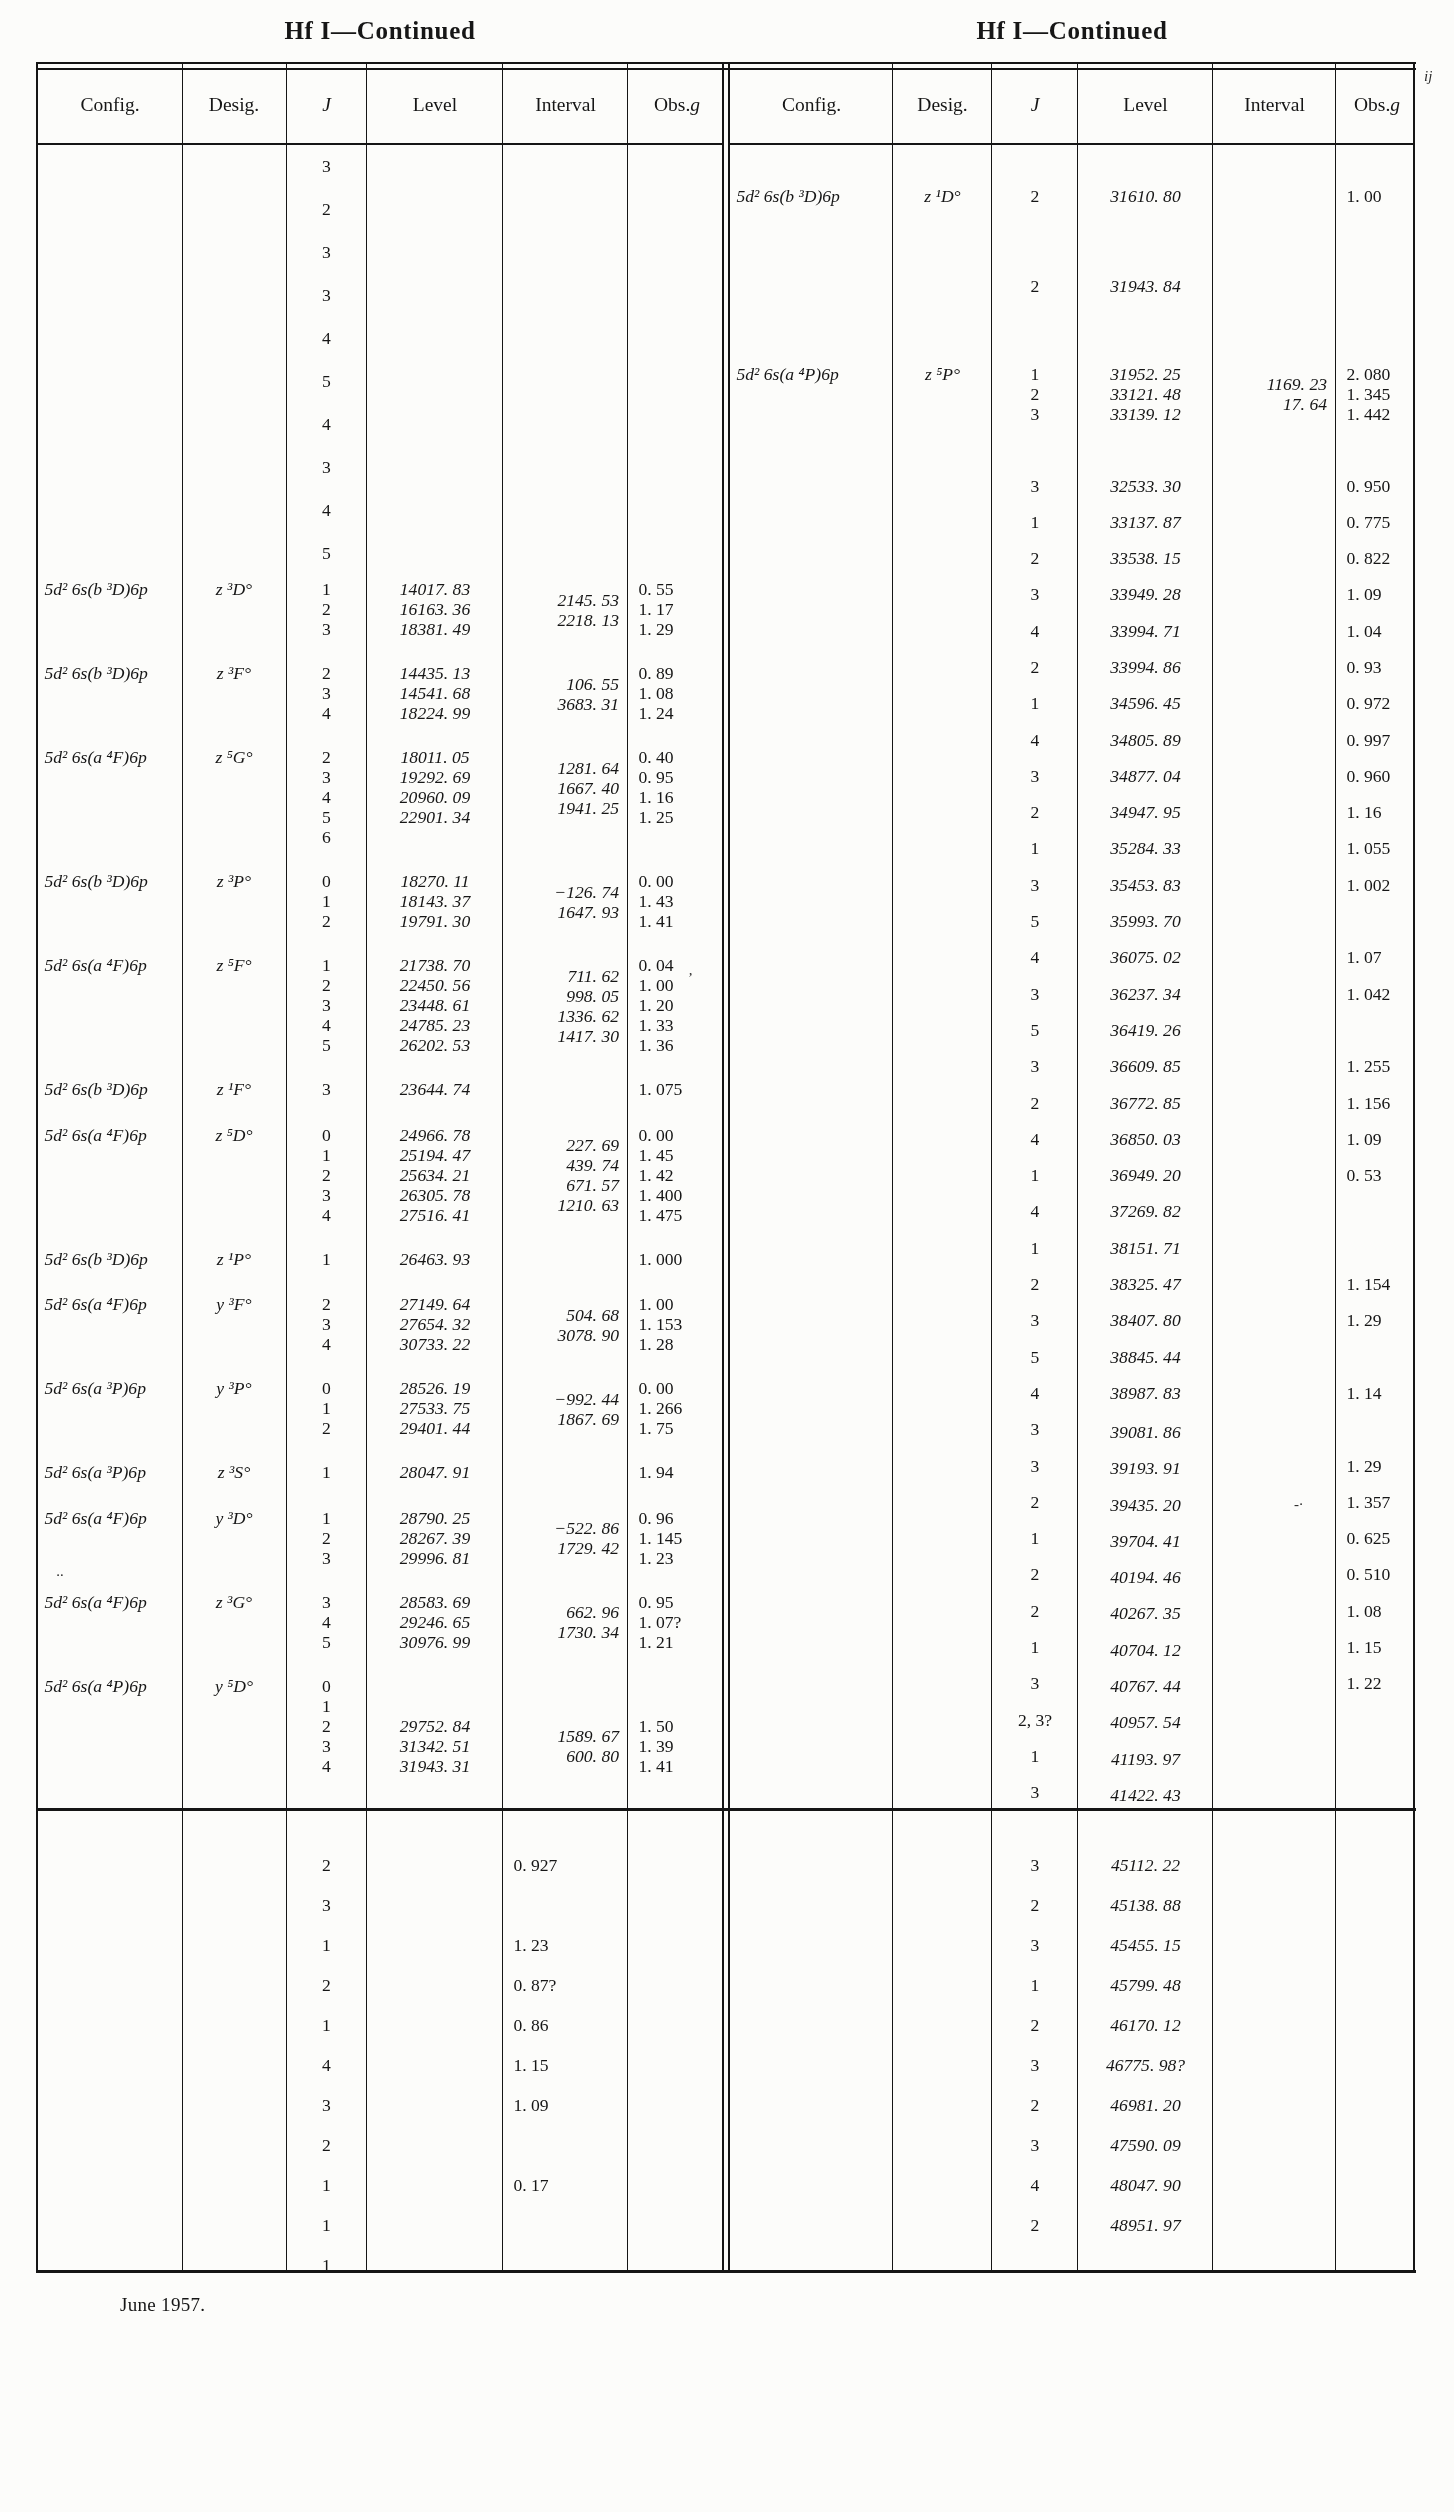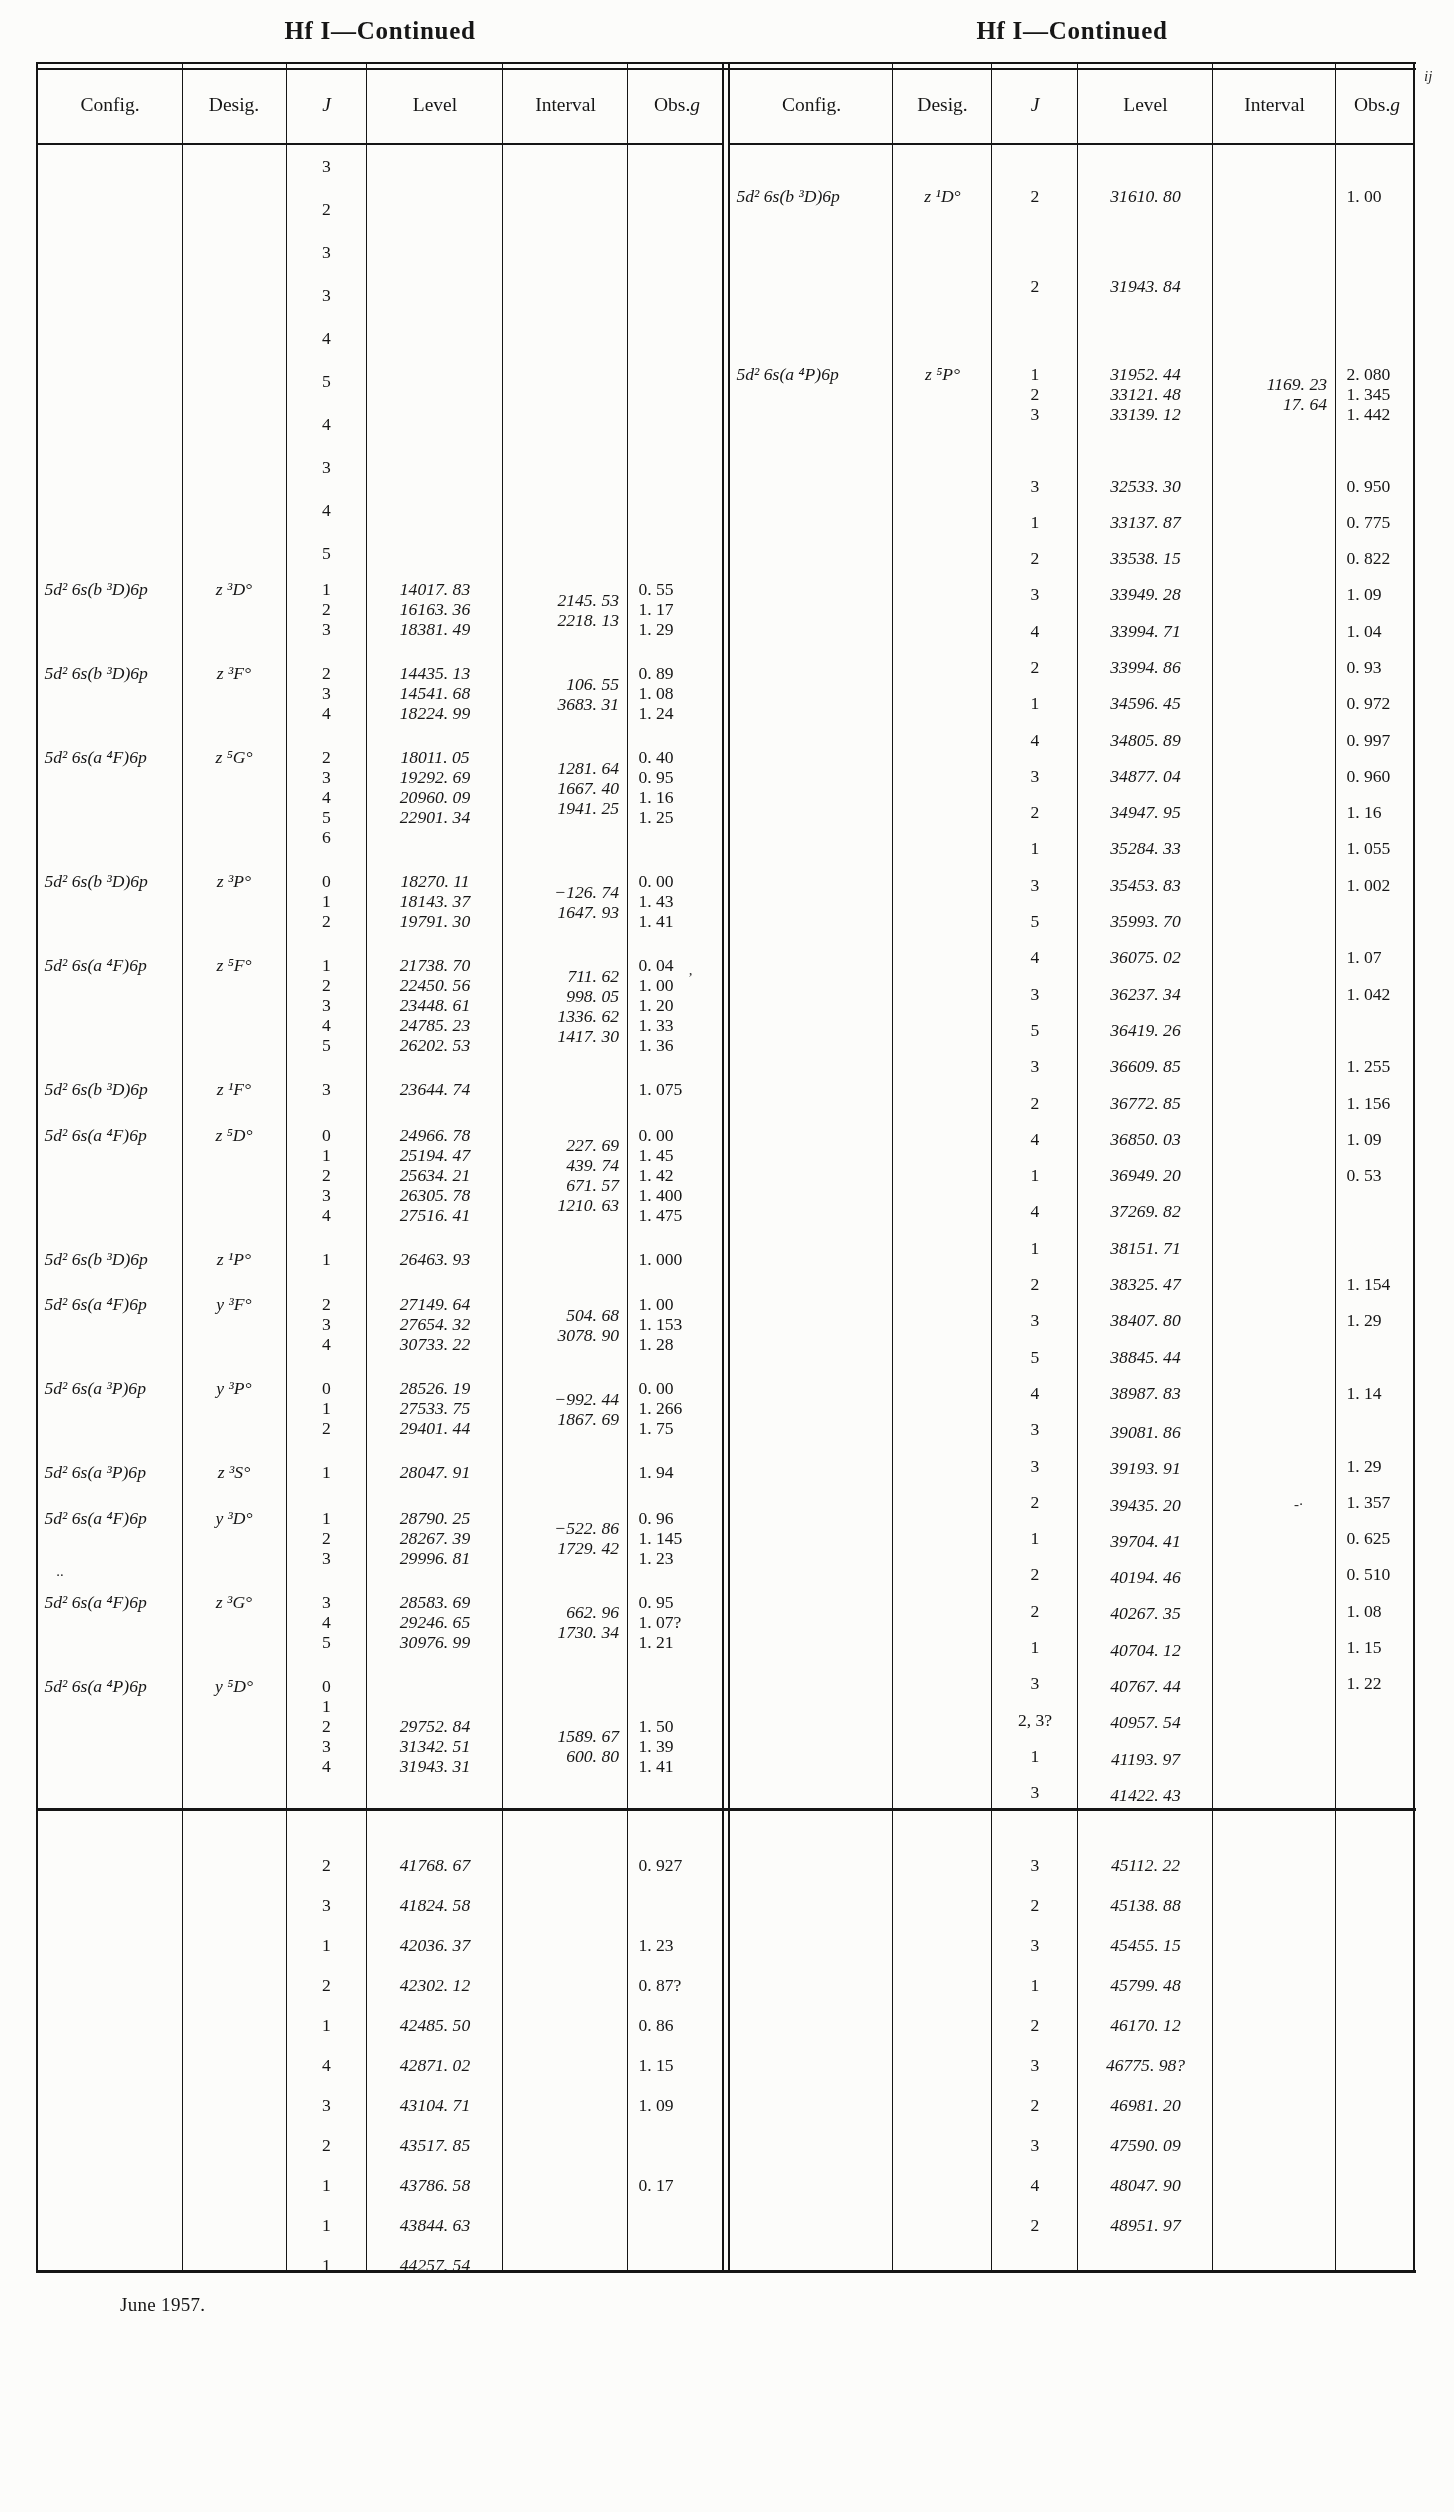--- a/index.html
+++ b/index.html
@@ -498,33 +498,20 @@
           <div class="line" style="margin-bottom: 20px;">1</div>
           <div class="line" style="margin-bottom: 20px;">2</div>
           <div class="line" style="margin-bottom: 20px;">1</div>
           <div class="line" style="margin-bottom: 20px;">4</div>
           <div class="line" style="margin-bottom: 20px;">3</div>
           <div class="line" style="margin-bottom: 20px;">2</div>
           <div class="line" style="margin-bottom: 20px;">1</div>
           <div class="line" style="margin-bottom: 20px;">1</div>
           <div class="line" style="margin-bottom: 0px;">1</div>
         </div>
-        <div class="cell lvlcol lvl-italic">
-          <div class="line" style="margin-bottom: 20px;">41768. 67</div>
-          <div class="line" style="margin-bottom: 20px;">41824. 58</div>
-          <div class="line" style="margin-bottom: 20px;">42036. 37</div>
-          <div class="line" style="margin-bottom: 20px;">42302. 12</div>
-          <div class="line" style="margin-bottom: 20px;">42485. 50</div>
-          <div class="line" style="margin-bottom: 20px;">42871. 02</div>
-          <div class="line" style="margin-bottom: 20px;">43104. 71</div>
-          <div class="line" style="margin-bottom: 20px;">43517. 85</div>
-          <div class="line" style="margin-bottom: 20px;">43786. 58</div>
-          <div class="line" style="margin-bottom: 20px;">43844. 63</div>
-          <div class="line" style="margin-bottom: 0px;">44257. 54</div>
-        </div>
         <div class="cell intcol"></div>
         <div class="cell gcol">
           <div class="line" style="margin-bottom: 20px;">0. 927</div>
           <div class="line" style="margin-bottom: 20px;"></div>
           <div class="line" style="margin-bottom: 20px;">1. 23</div>
           <div class="line" style="margin-bottom: 20px;">0. 87?</div>
           <div class="line" style="margin-bottom: 20px;">0. 86</div>
           <div class="line" style="margin-bottom: 20px;">1. 15</div>
           <div class="line" style="margin-bottom: 20px;">1. 09</div>
           <div class="line" style="margin-bottom: 20px;"></div>
@@ -601,21 +588,21 @@
         </div>
         <div class="cell">
           <div class="dsg">z ⁵P°</div>
         </div>
         <div class="cell jcol">
           <div class="line" style="margin-bottom: 0px;">1</div>
           <div class="line" style="margin-bottom: 0px;">2</div>
           <div class="line" style="margin-bottom: 0px;">3</div>
         </div>
         <div class="cell lvlcol lvl-italic">
-          <div class="line" style="margin-bottom: 0px;">31952. 44</div>
+          <div class="line" style="margin-bottom: 0px;">31952. 25</div>
           <div class="line" style="margin-bottom: 0px;">33121. 48</div>
           <div class="line" style="margin-bottom: 0px;">33139. 12</div>
         </div>
         <div class="cell intcol" style="padding-top: 10.4px;">
           <div class="line">1169. 23</div>
           <div class="line">17. 64</div>
         </div>
         <div class="cell gcol">
           <div class="line" style="margin-bottom: 0px;">2. 080</div>
           <div class="line" style="margin-bottom: 0px;">1. 345</div>

